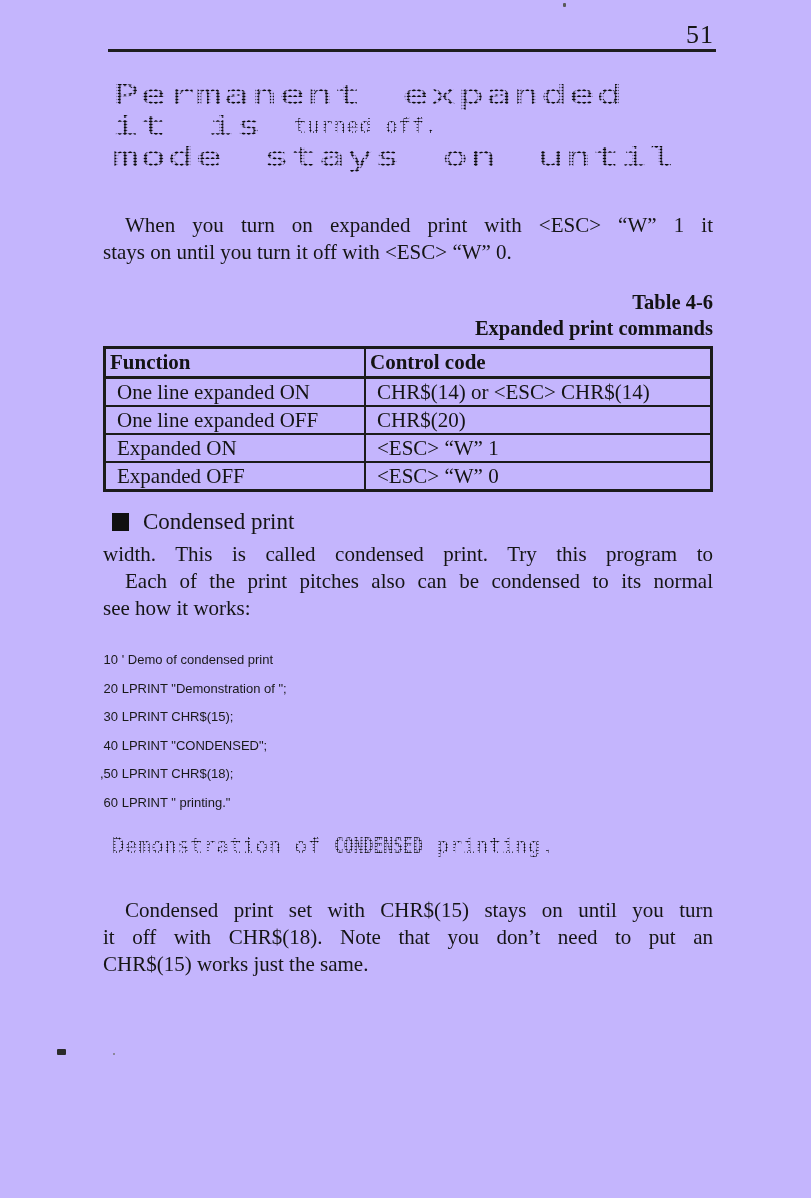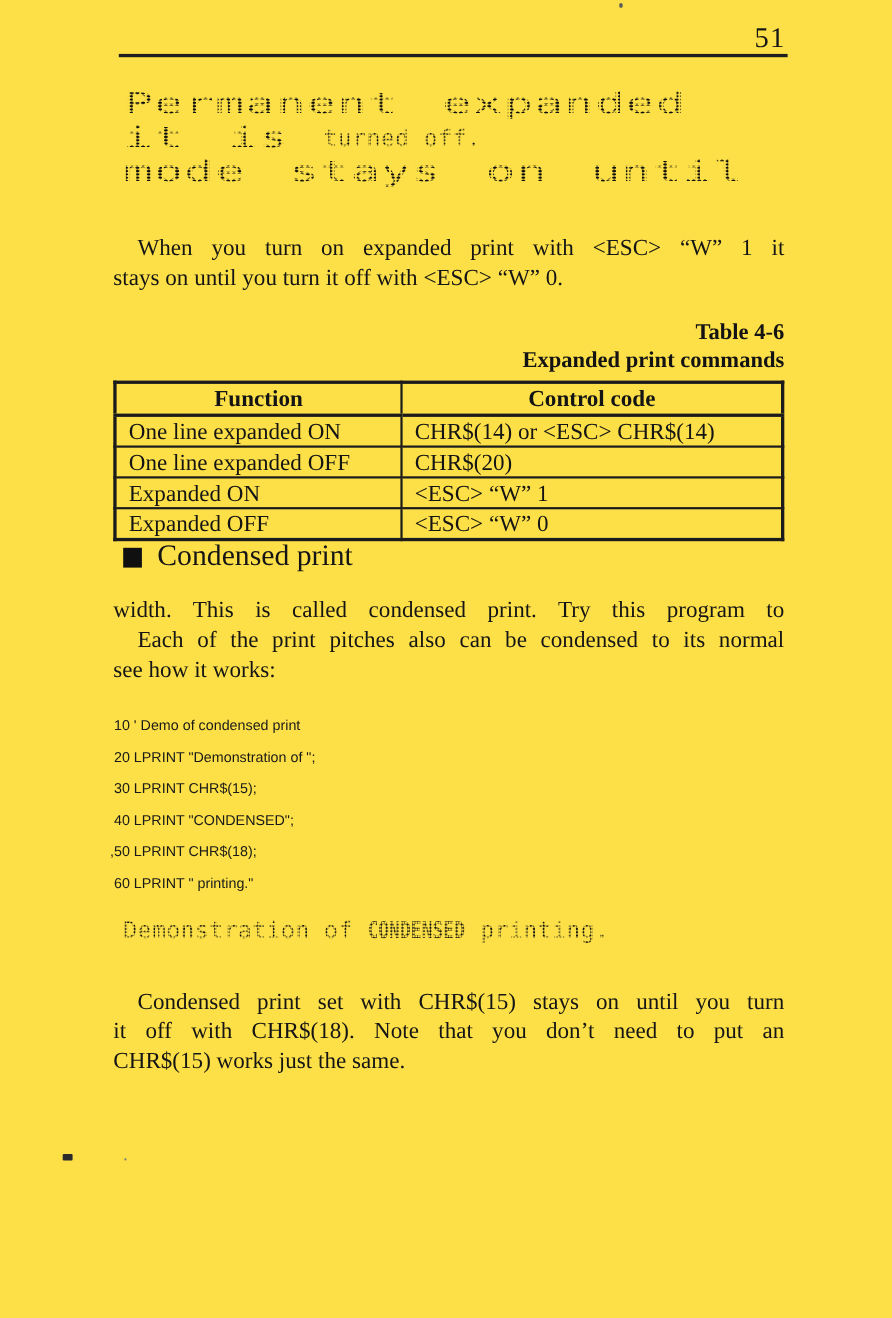--- a/index.html
+++ b/index.html
@@ -1,19 +1,19 @@
 <!DOCTYPE html>
 <html><head>
 <meta charset="utf-8">
 <style>
   html,body { margin:0; padding:0; background:#e9e9e9; }
   .page {
     position:relative;
     width:811px; height:1198px;
-    background:#fde047;
+    background:#c4b5fd;
     overflow:hidden;
     font-family:"Liberation Serif", serif;
     color:#1a1a1a;
   }
 
   
   .pageno {
     position:absolute; top:20px; left:600px; width:114px;
     text-align:right; font-size:26px; color:#161616;
     letter-spacing:1px;
@@ -66,28 +66,28 @@
   }
   .b1 { top:291px; }
   .b2 { top:317px; }
   .cmdtable {
     position:absolute; left:103px; top:346px; width:610px;
     border-collapse:collapse; font-size:21px; color:#141414;
     border:3px solid #1b1b1b;
   }
   .cmdtable th, .cmdtable td { border:2px solid #1b1b1b; }
   .cmdtable th {
-    font-weight:bold; text-align:center; height:27px;
+    font-weight:bold; text-align:left; height:27px;
     border-bottom:3px solid #1b1b1b; padding:0 4px;
   }
   .cmdtable td { height:26px; padding:0 2px 0 11px; white-space:nowrap; }
   .cmdtable .c1 { width:245px; }
 
   
-  .sechead { position:absolute; left:112px; top:492px; font-size:27px; line-height:27px; color:#151515; }
+  .sechead { position:absolute; left:112px; top:508px; font-size:23px; line-height:27px; color:#151515; }
   .bullet {
     display:inline-block; width:17px; height:18px; background:#101010;
     margin-right:14px; vertical-align:-2px;
   }
 
   
   .code {
     position:absolute; left:100px; top:646px; margin:0;
     font-family:Liberation Sans, sans-serif;
     font-size:13px; line-height:28.5px; color:#191919;

